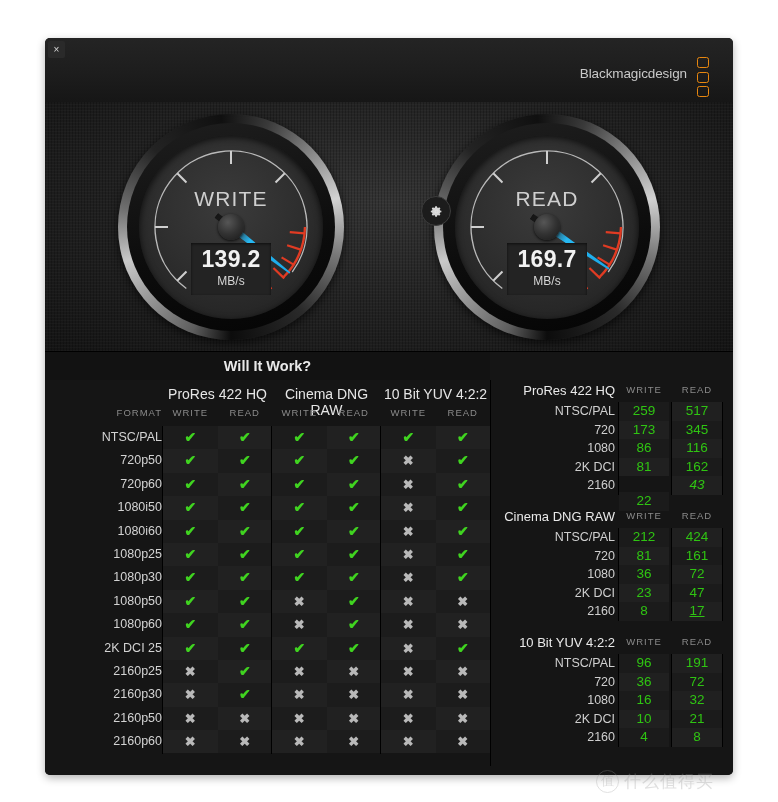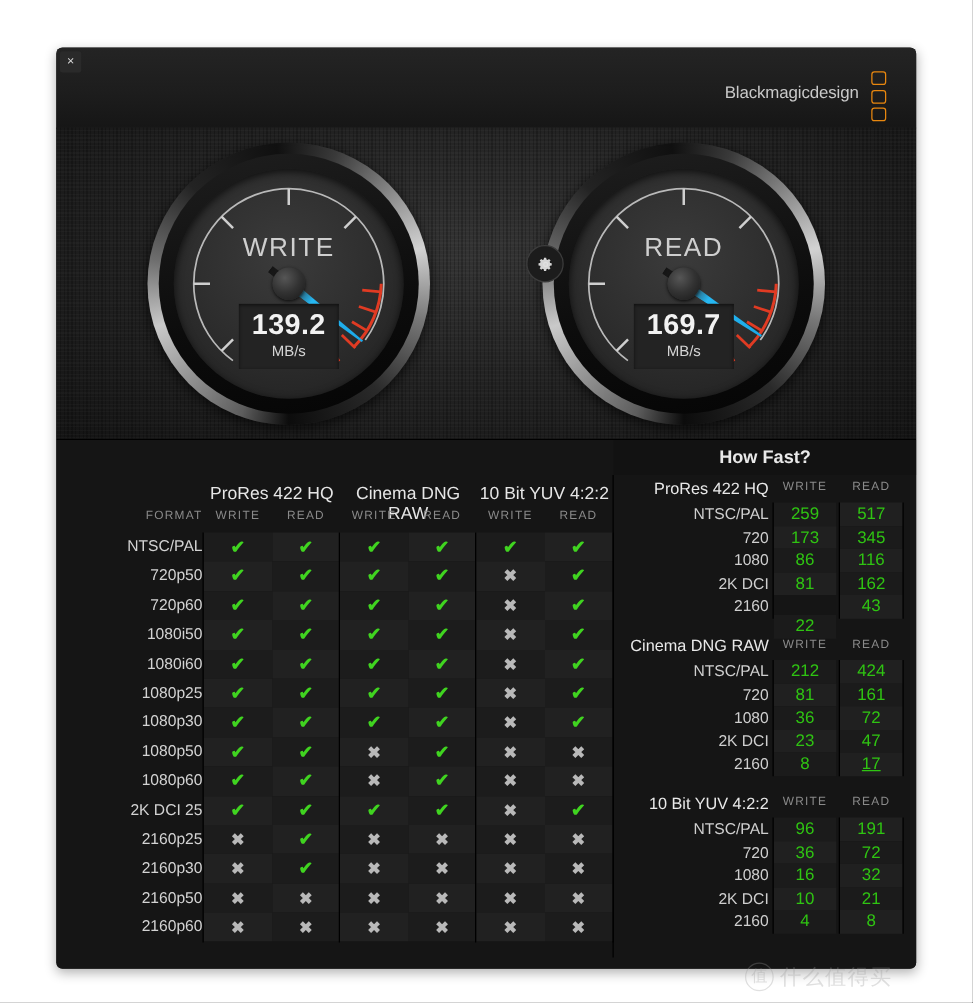--- a/index.html
+++ b/index.html
@@ -505,21 +505,21 @@
       <div id="gear-btn">
         <svg width="13" height="13" viewBox="0 0 24 24">
           <path fill="#e0e0e0" d="M12 8.3a3.7 3.7 0 1 0 0 7.4 3.7 3.7 0 0 0 0-7.4zm0 5.6a1.9 1.9 0 1 1 0-3.8 1.9 1.9 0 0 1 0 3.8z"></path>
           <path fill="#e0e0e0" d="M21 13.6v-3.2l-2.4-.4a6.9 6.9 0 0 0-.7-1.7l1.4-2-2.3-2.3-2 1.4a6.9 6.9 0 0 0-1.7-.7L12.8 2.3H9.6L9.2 4.7a6.9 6.9 0 0 0-1.7.7l-2-1.4L3.2 6.3l1.4 2a6.9 6.9 0 0 0-.7 1.7l-2.4.4v3.2l2.4.4c.16.6.4 1.16.7 1.7l-1.4 2 2.3 2.3 2-1.4c.54.3 1.1.54 1.7.7l.4 2.4h3.2l.4-2.4c.6-.16 1.16-.4 1.7-.7l2 1.4 2.3-2.3-1.4-2c.3-.54.54-1.1.7-1.7l2.4-.4z" opacity="0.95"></path>
         </svg>
       </div>
 
     </div>
 
     <div id="panels">
-      <div class="panel-header" id="hdr-hf">How Fast?</div>
+      <div class="panel-header" id="hdr-wiw">Will It Work?</div>
       <div id="divider"></div>
 
       <div id="wiw">
         <div id="wiw-groups">
             <div class="wiw-group" style="left: 114px; width: 117px;">ProRes 422 HQ</div>
             <div class="wiw-group" style="left: 223px; width: 117px;">Cinema DNG RAW</div>
             <div class="wiw-group" style="left: 332px; width: 117px;">10 Bit YUV 4:2:2</div>
           </div>
         <div id="wiw-format-lbl">FORMAT</div>
         <div id="wiw-sub">
@@ -687,21 +687,21 @@
               <div class="hf-val shade-b" style="left: 181px; width: 50px;">116</div>
             </div>
             <div class="hf-row">
               <div class="hf-row-lbl">2K DCI</div>
               <div class="hf-val shade-b" style="left: 128px; width: 50px;">81</div>
               <div class="hf-val shade-a" style="left: 181px; width: 50px;">162</div>
             </div>
             <div class="hf-row">
               <div class="hf-row-lbl">2160</div>
               <div class="hf-val shade-a" style="left: 128px; width: 50px; margin-top: 16px;">22</div>
-              <div class="hf-val shade-b" style="left: 181px; width: 50px;">43</div>
+              <div class="hf-val shade-b" style="left: 181px; width: 50px; font-style: italic;">43</div>
             </div>
             <div class="hf-vline" style="left: 127px; top: 22px; height: 93px;"></div>
             <div class="hf-vline" style="left: 180px; top: 22px; height: 93px;"></div>
             <div class="hf-vline" style="left: 231px; top: 22px; height: 93px;"></div>
           </div>
           <div class="hf-gap"></div>
           <div class="hf-section">
             <div class="hf-sec-head">
               <div class="hf-sec-title">Cinema DNG RAW</div>
               <div class="hf-col-lbl" style="left: 128px; width: 50px;">WRITE</div>

